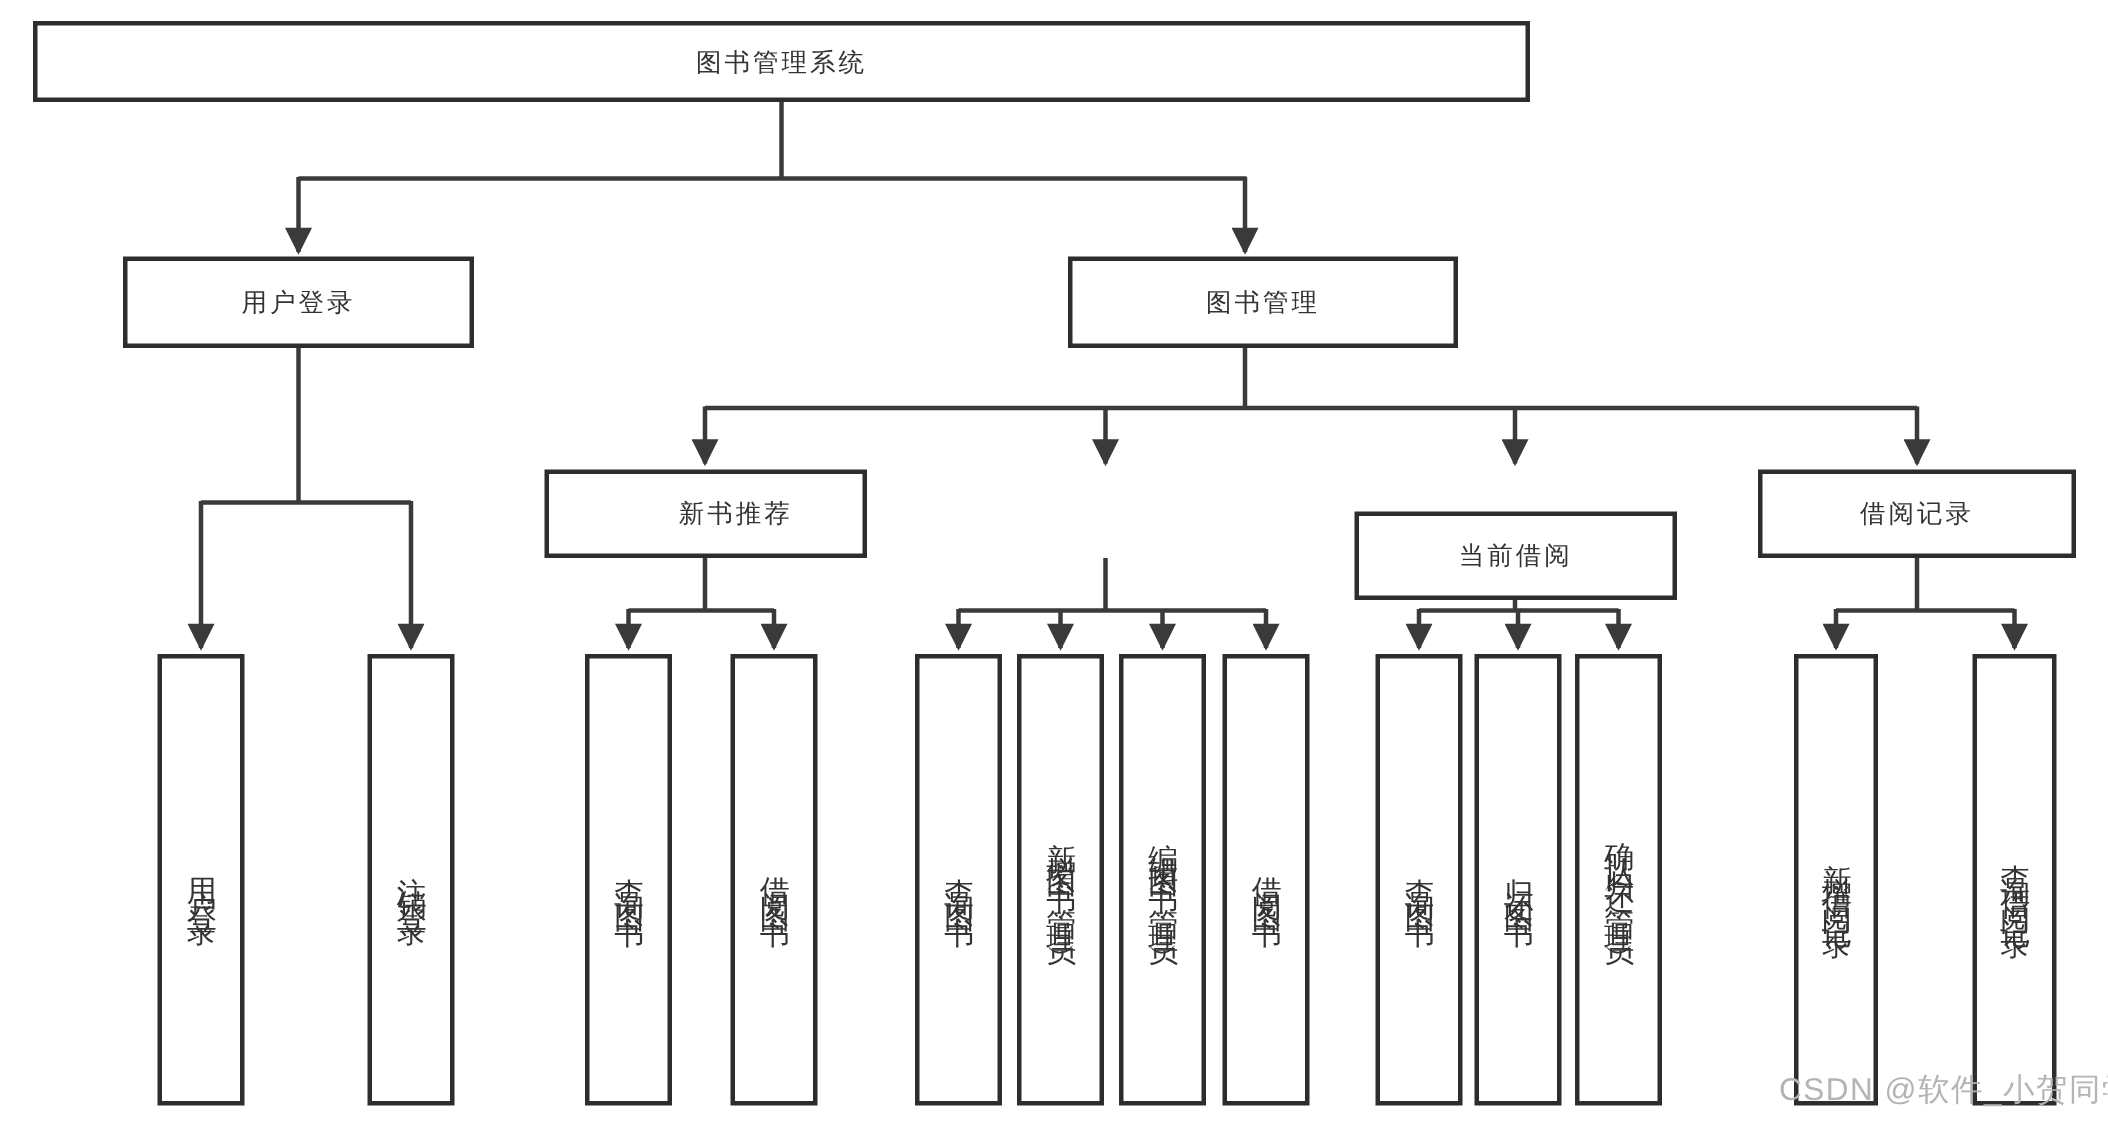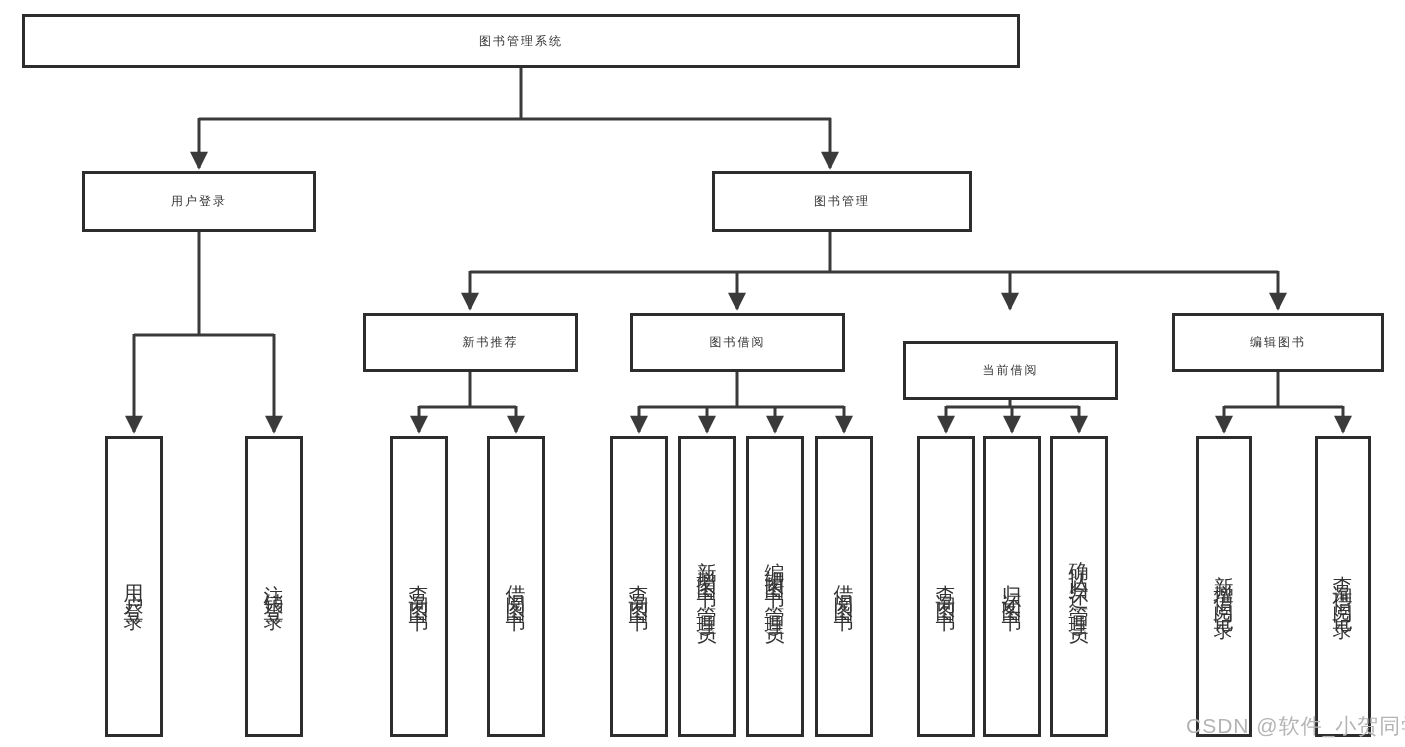--- a/index.html
+++ b/index.html
@@ -31,21 +31,21 @@
     background: #ffffff;
     border: 3px solid var(--box_border, #2d2d2d);
     color: var(--text, #333333);
     display: flex;
     align-items: center;
     justify-content: center;
     z-index: 2;
     text-align: center;
   }
   .h {
-    font-size: 12px;
+    font-size: 17px;
     letter-spacing: 2px;
     white-space: nowrap;
   }
   .v {
     writing-mode: vertical-rl;
     text-orientation: mixed;
     font-size: 20px;
     letter-spacing: 9px;
     line-height: 1;
   }
@@ -126,23 +126,22 @@
       <line class="wire" x1="1343" y1="406" x2="1343" y2="432" marker-end="url(#arrow)"></line>
     </g>
   </svg>
 
   <div class="box h" style="left:22px; top:14px; width:998px; height:54px;">图书管理系统</div>
 
   <div class="box h" style="left:82px; top:171px; width:234px; height:61px;">用户登录</div>
   <div class="box h" style="left:712px; top:171px; width:260px; height:61px;">图书管理</div>
 
   <div class="box h" style="left:363px; top:313px; width:215px; height:59px;padding-left:40px;">新书推荐</div>
-  <div class="box h" style="left:630px; top:313px; width:215px; height:59px;">图书借阅</div>
   <div class="box h" style="left:903px; top:313px; width:215px; height:59px;margin-top:28px;">当前借阅</div>
-  <div class="box h" style="left:1172px; top:313px; width:212px; height:59px;">编辑图书</div>
+  <div class="box h" style="left:1172px; top:313px; width:212px; height:59px;">借阅记录</div>
 
   <div class="box v" style="left:105px; top:436px; width:58px; height:301px;">用户登录</div>
   <div class="box v" style="left:245px; top:436px; width:58px; height:301px;">注销登录</div>
 
   <div class="box v" style="left:390px; top:436px; width:58px; height:301px;">查询图书</div>
   <div class="box v" style="left:487px; top:436px; width:58px; height:301px;">借阅图书</div>
 
   <div class="box v" style="left:610px; top:436px; width:58px; height:301px;">查询图书</div>
   <div class="box v" style="left:678px; top:436px; width:58px; height:301px;">新增图书（管理员）</div>
   <div class="box v" style="left:746px; top:436px; width:58px; height:301px;">编辑图书（管理员）</div>

